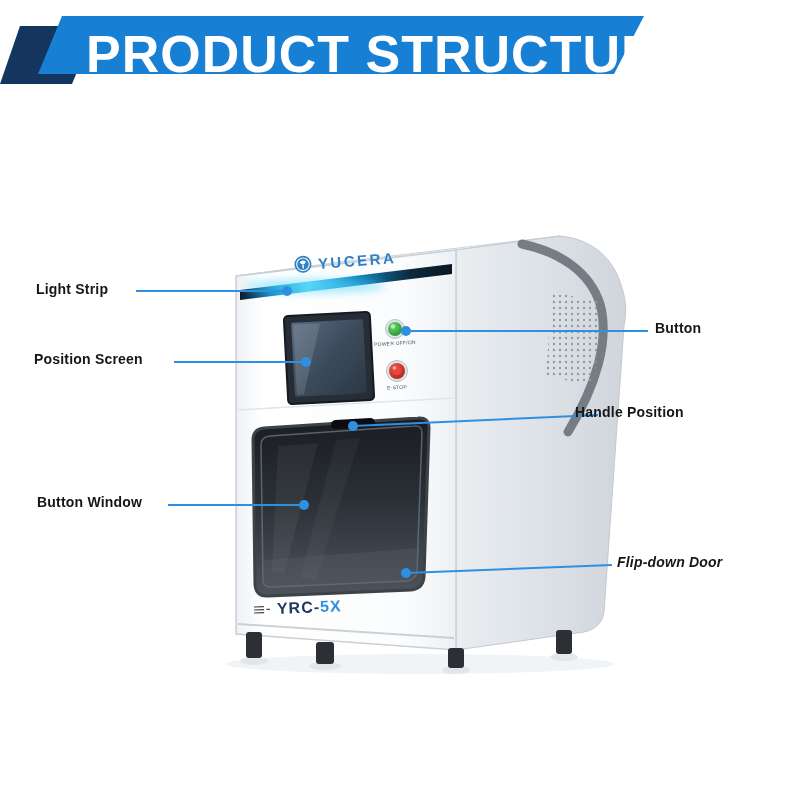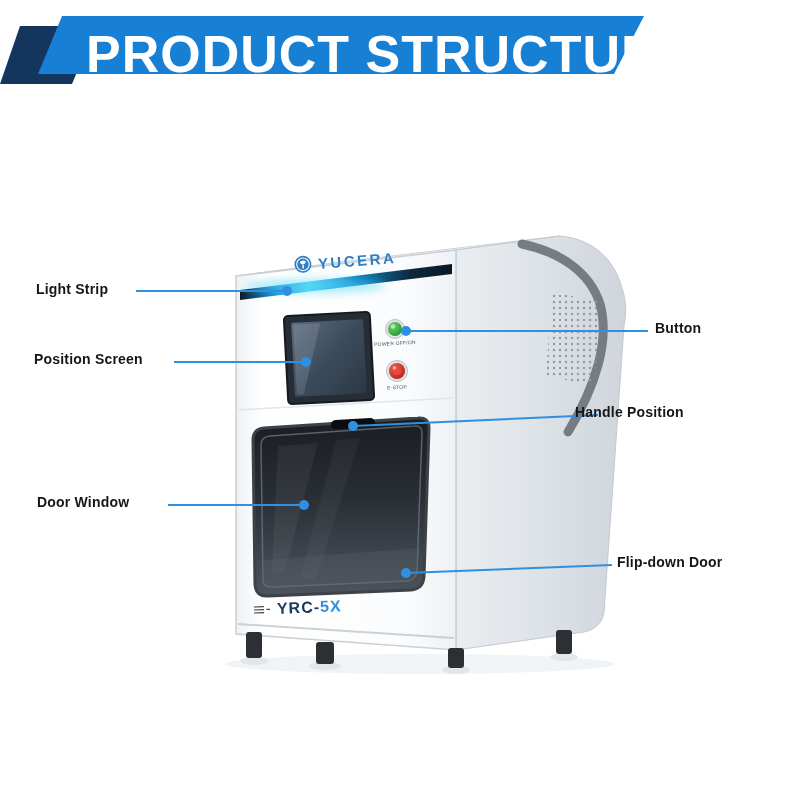--- a/index.html
+++ b/index.html
@@ -17,21 +17,21 @@
   }
 
   .callout-label {
     font-size:14px; font-weight:600; color:#161616; letter-spacing:.2px;
   }
   #lbl-light   { left:36px;  top:281px; }
   #lbl-display { left:34px;  top:351px; }
   #lbl-cabin   { left:37px;  top:494px; }
   #lbl-button  { left:655px; top:320px; }
   #lbl-handle  { left:575px; top:404px; }
-  #lbl-door    { left:617px; top:554px; }
+  #lbl-door    { left:617px; top:554px;font-style:italic; }
 
   .brand {
     left:294px; top:256px; display:flex; align-items:center; gap:6px;
     transform:rotate(-4.5deg); transform-origin:left center;
   }
   .brand .brand-text {
     font-size:15px; font-weight:bold; letter-spacing:2.5px; color:var(--logo-blue);
   }
 
   .tiny {
@@ -199,16 +199,16 @@
     <line x1="0" y1="8" x2="10" y2="8" stroke="#3c4146" stroke-width="1.2"></line>
     <line x1="12.5" y1="5" x2="16" y2="5" stroke="#3c4146" stroke-width="1.2"></line>
   </svg>
   <div class="model-text">
     <span class="prefix">YRC-</span><span class="suffix">5X</span>
   </div>
 </div>
 
 <div class="overlay callout-label" id="lbl-light">Light Strip</div>
 <div class="overlay callout-label" id="lbl-display">Position Screen</div>
-<div class="overlay callout-label" id="lbl-cabin">Door Window</div>
+<div class="overlay callout-label" id="lbl-cabin">Button Window</div>
 <div class="overlay callout-label" id="lbl-button">Button</div>
 <div class="overlay callout-label" id="lbl-handle">Handle Position</div>
 <div class="overlay callout-label" id="lbl-door">Flip-down Door</div>
 
 </body></html>

